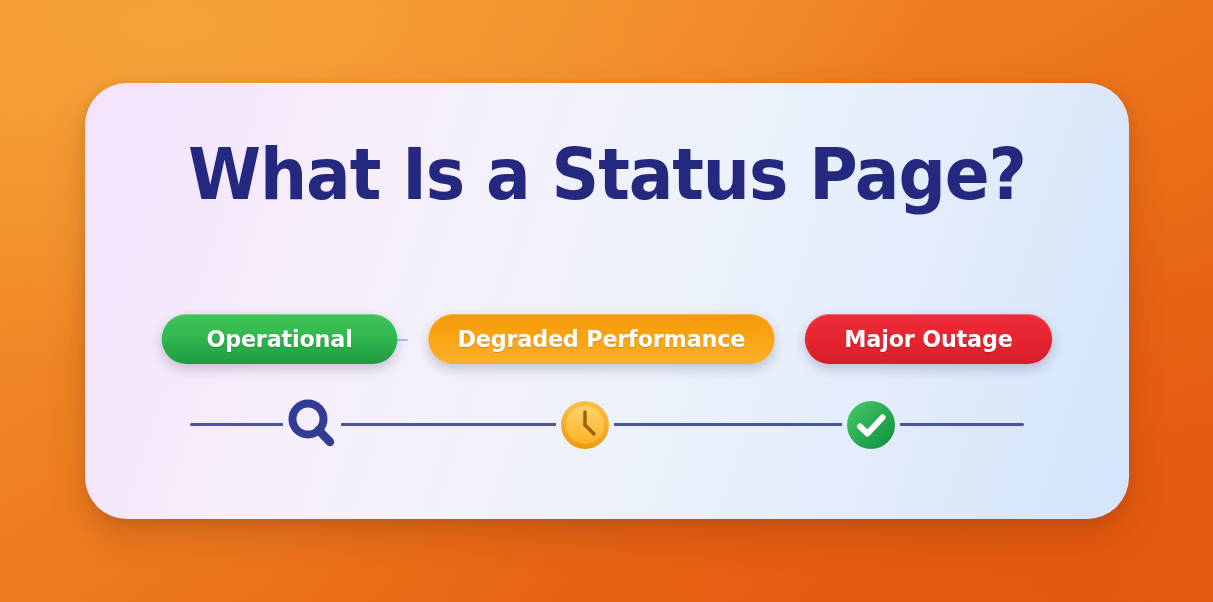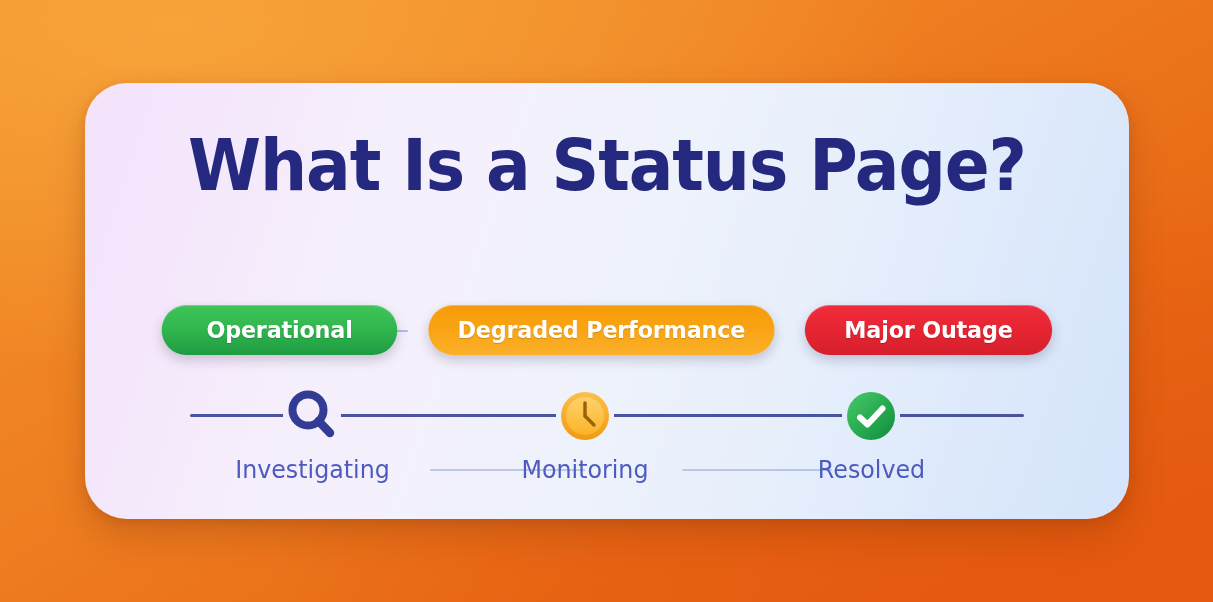--- a/index.html
+++ b/index.html
@@ -45,20 +45,21 @@
         #d4e4fa 100%);
     box-shadow:
       0 16px 34px rgba(120, 50, 10, 0.26),
       0 3px 10px rgba(120, 50, 10, 0.16);
     overflow: hidden;
   }
 
   .card-inner {
     position: absolute;
     inset: 0;
+    margin-top: 9px;
   }
 
   
   .title {
     position: absolute;
     left: 0;
     right: 0;
     top: 40px;
     text-align: center;
     font-family: "DejaVu Sans", sans-serif;
@@ -304,26 +305,19 @@
                   <stop offset="100%" stop-color="#0f8c3c"></stop>
                 </linearGradient>
               </defs>
               <circle cx="26" cy="26" r="24" fill="url(#okGrad)"></circle>
               <path d="M15 27.5 L22.5 34.5 L37.5 18.5" fill="none" stroke="#ffffff" stroke-width="6" stroke-linecap="round" stroke-linejoin="round"></path>
             </svg>
           </div>
 
         </div>
 
-        <div class="labels">
-          <div class="label l0">Investigating</div>
-          <div class="lab-rule r0"></div>
-          <div class="label l1">Monitoring</div>
-          <div class="lab-rule r1"></div>
-          <div class="label l2">Resolved</div>
-        </div>
 
       </div>
 
     </div>
   </div>
 
 </div>
 
 </body></html>

